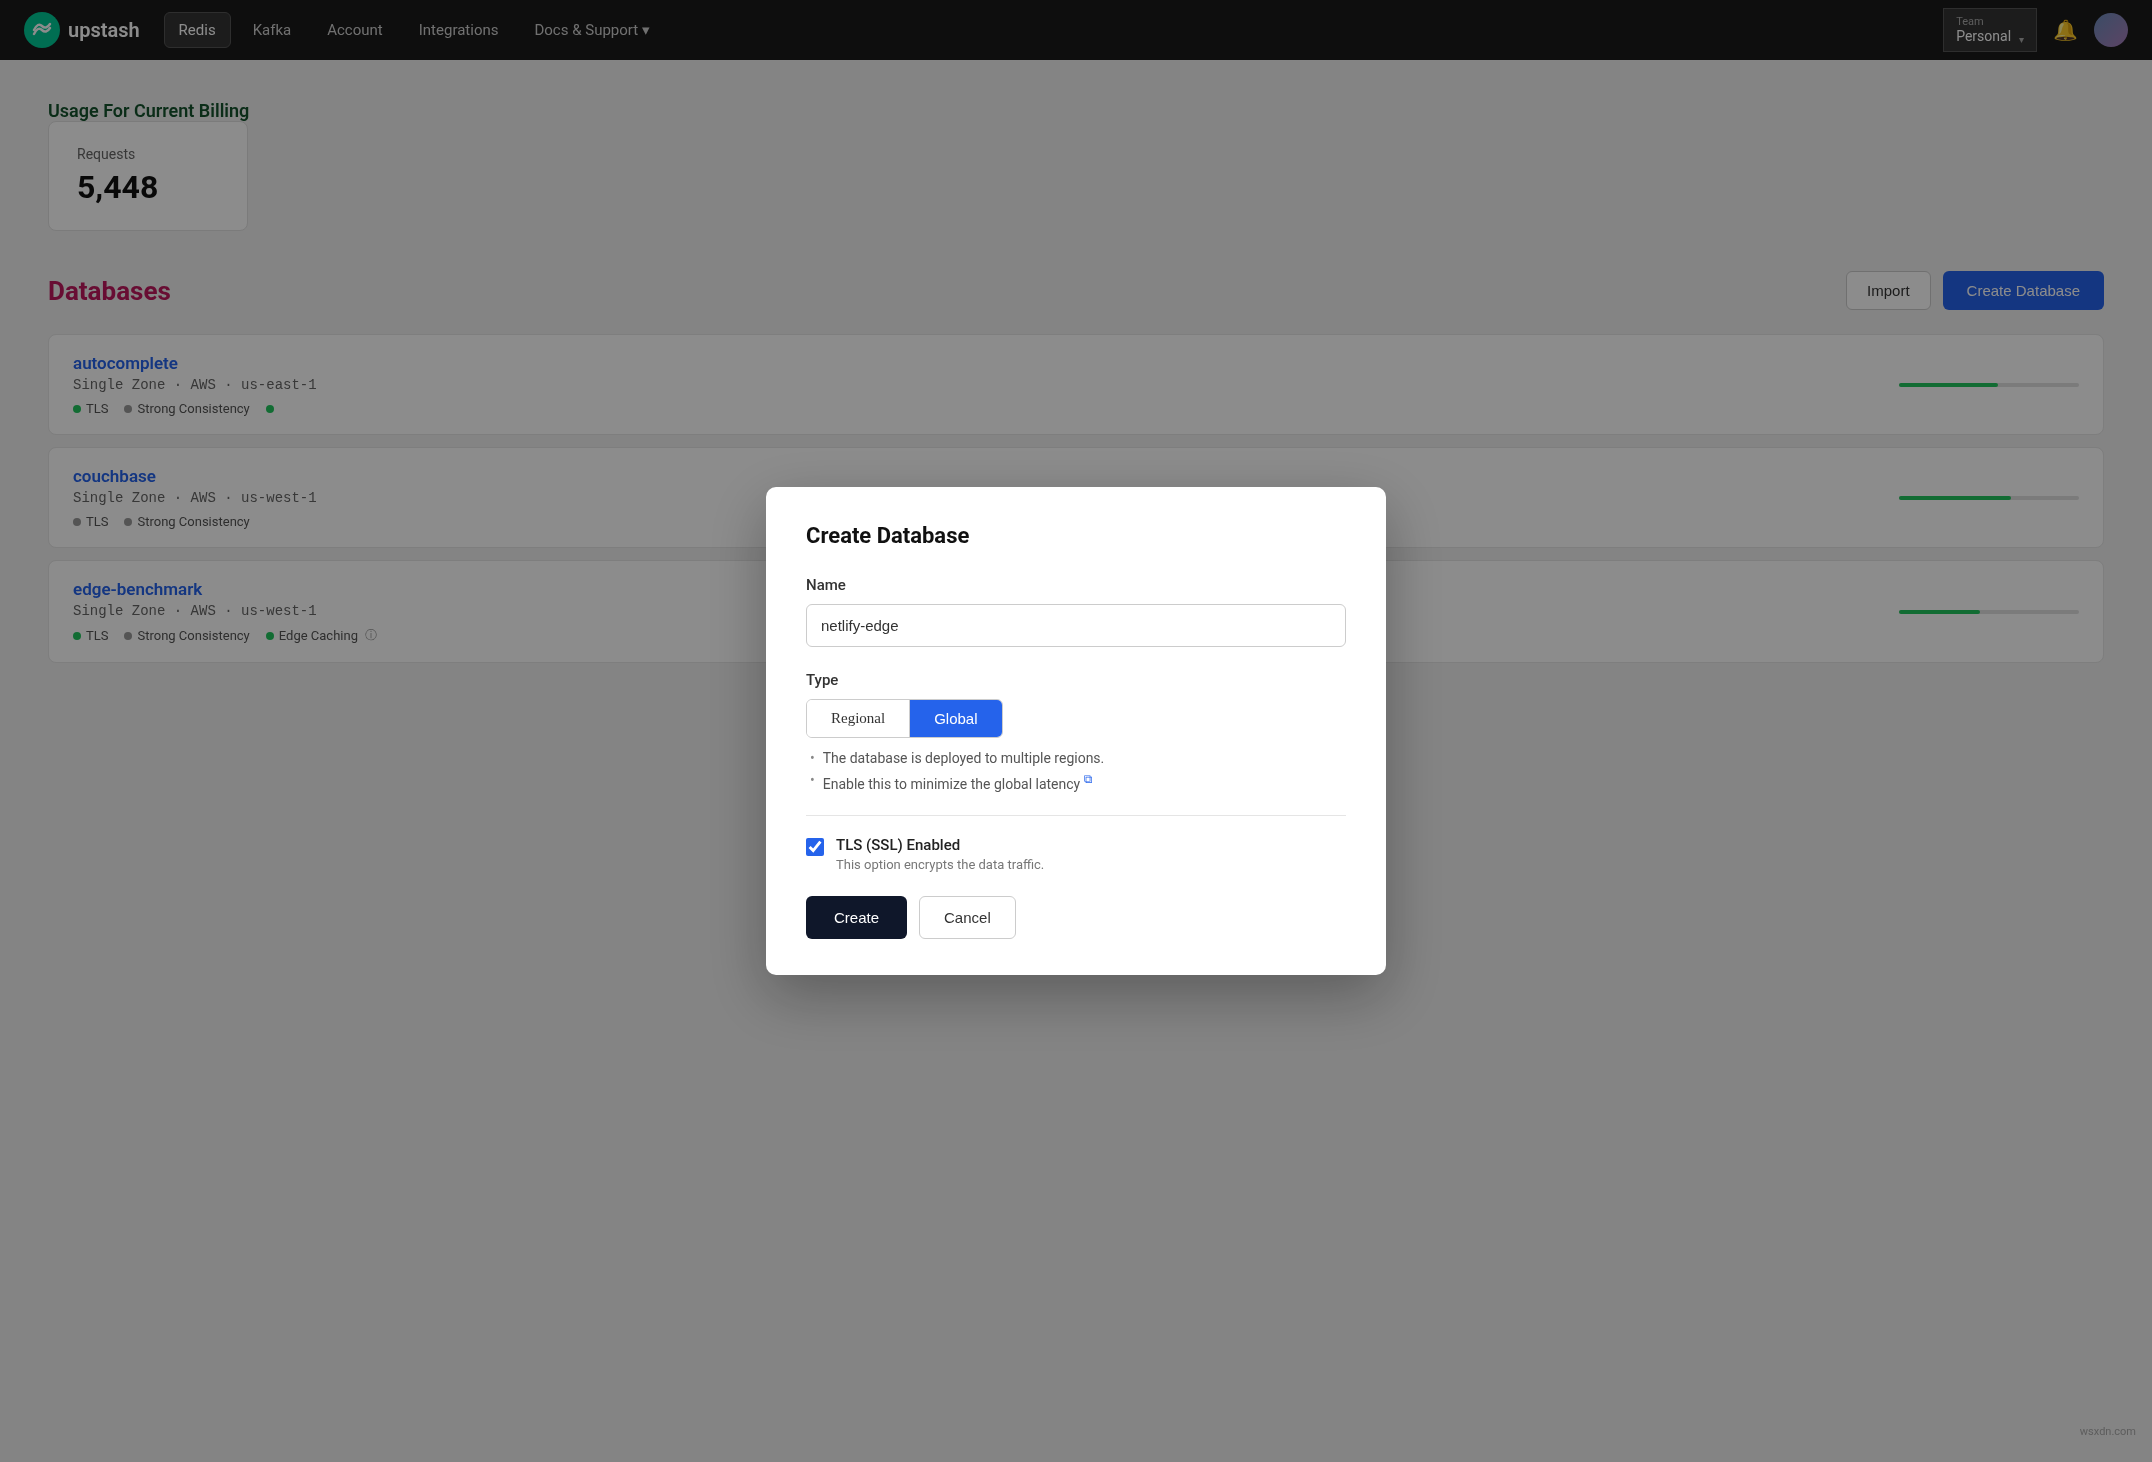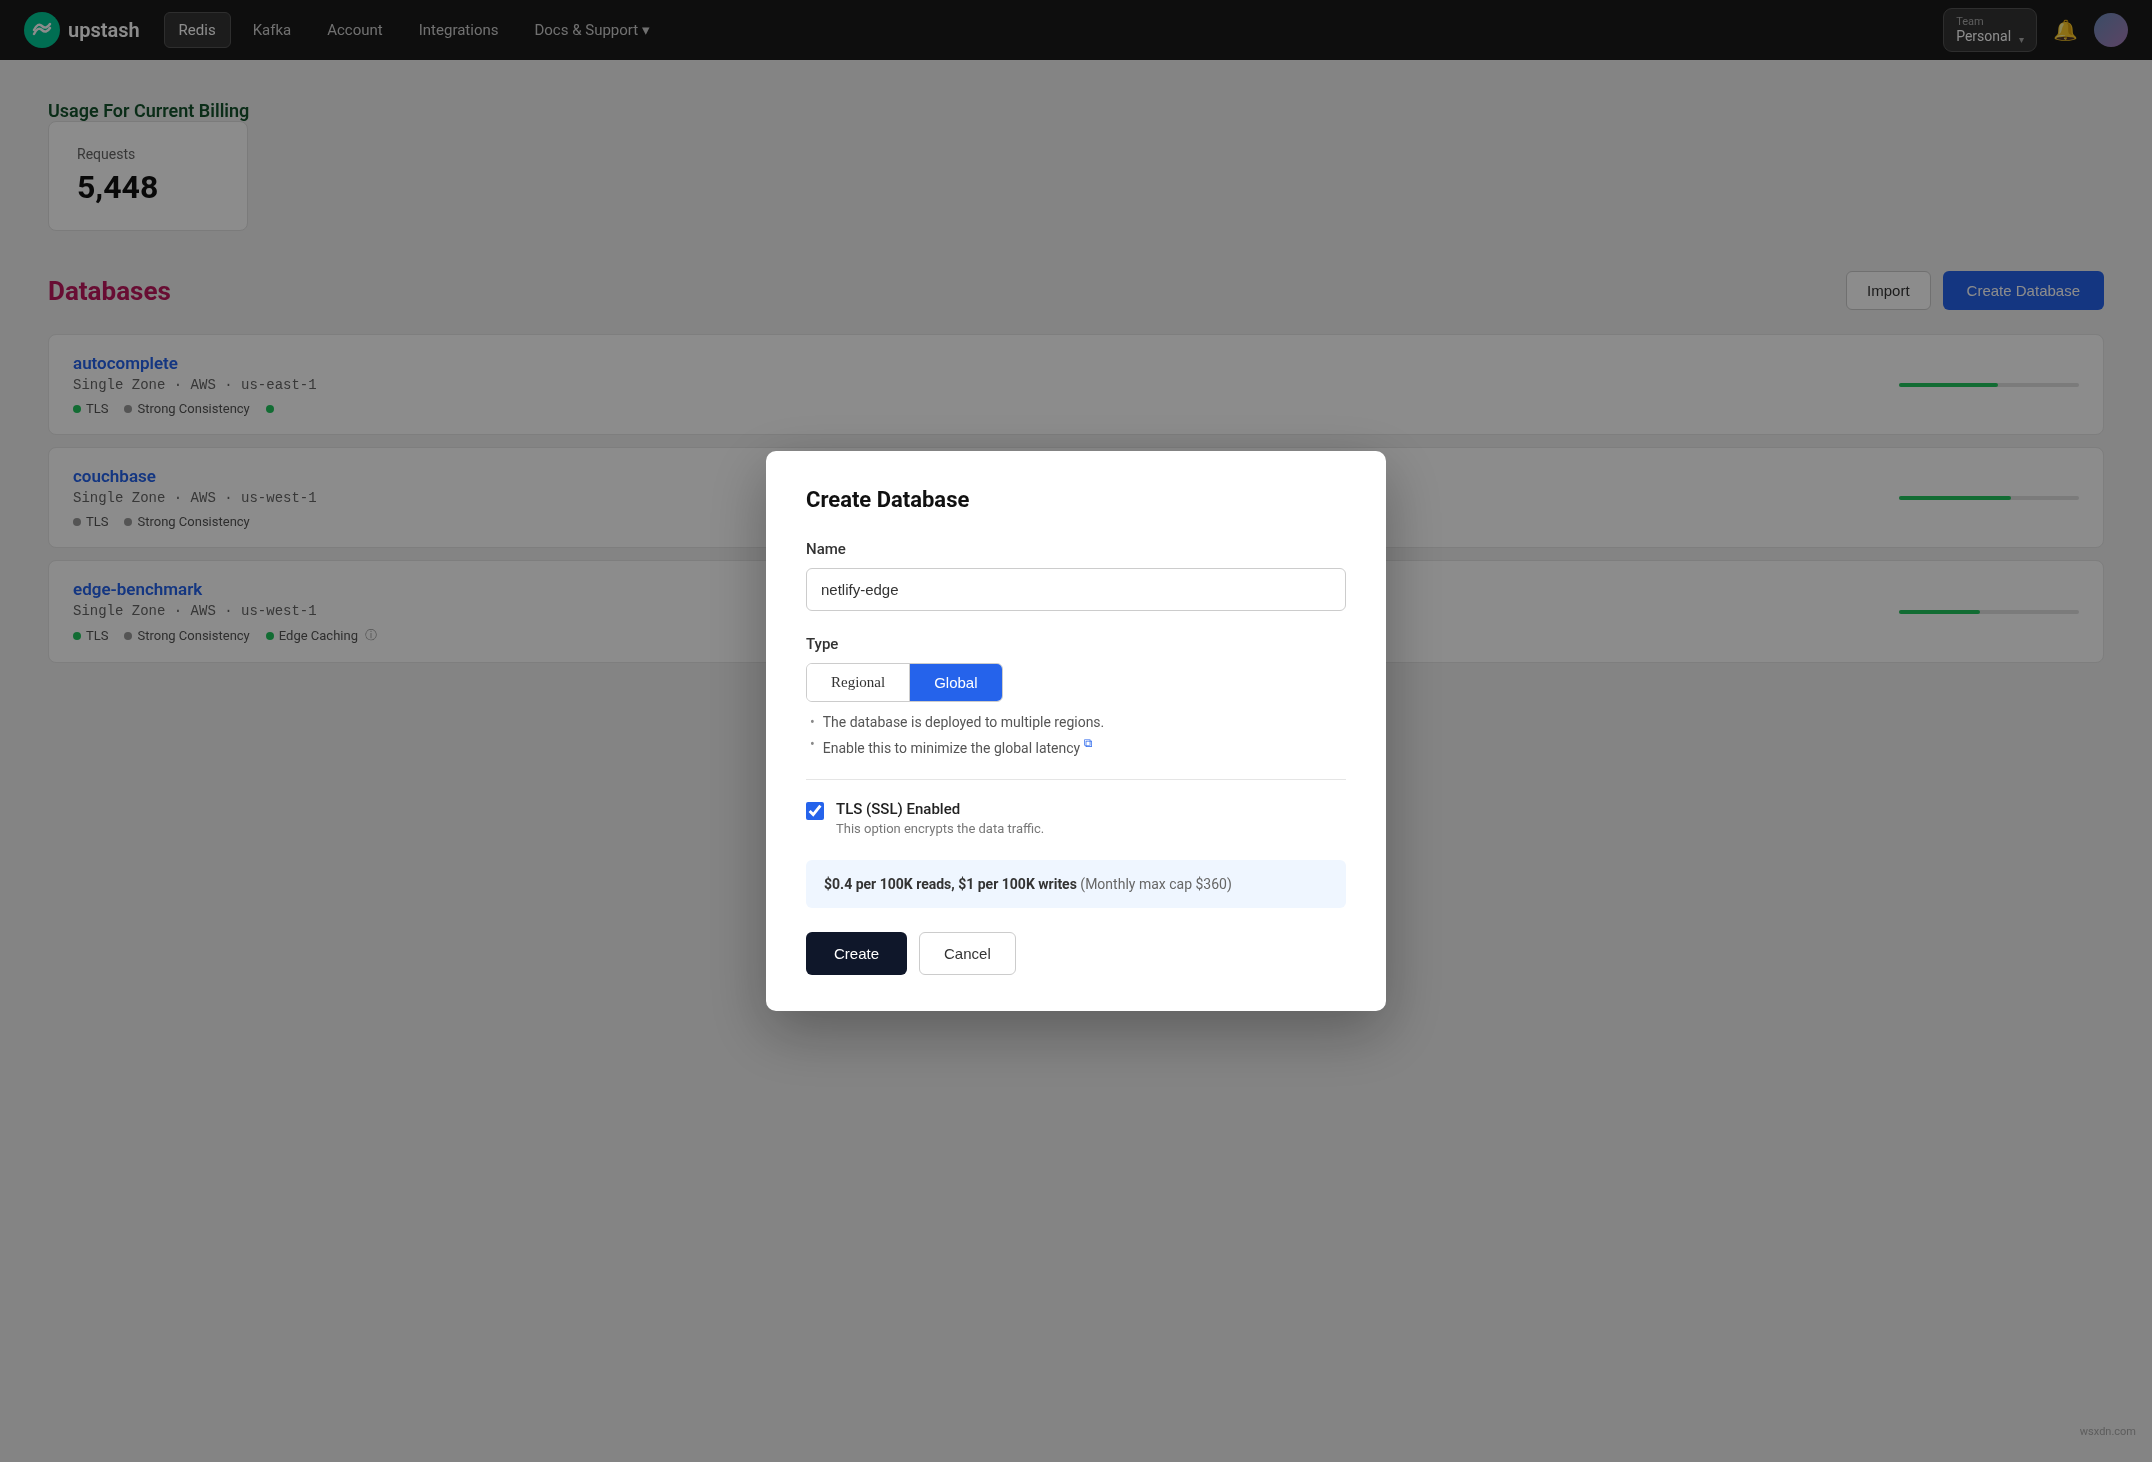--- a/index.html
+++ b/index.html
@@ -46,21 +46,21 @@
     .nav-right {
       display: flex;
       align-items: center;
       gap: 16px;
     }
     .nav-team-selector {
       background: #333;
       border: 1px solid #555;
       color: white;
       padding: 6px 12px;
-      border-radius: 9px;
+      border-radius: 0;
       display: flex;
       align-items: flex-end;
       gap: 8px;
       cursor: pointer;
       font-size: 14px;
     }
     .nav-team-selector .chevron { font-size: 10px; color: #aaa; }
     .nav-team-text { display: flex; flex-direction: column; line-height: 1.2; }
     .nav-team-text .team-label { font-size: 11px; color: #aaa; }
     .nav-team-text .team-name { font-size: 14px; }
@@ -533,24 +533,20 @@
     <div class="modal-section">
       <div class="tls-section">
         <input type="checkbox" class="tls-checkbox" id="tls-check" checked="" style="">
         <div class="tls-label-wrap">
           <div class="tls-label">TLS (SSL) Enabled</div>
           <div class="tls-desc">This option encrypts the data traffic.</div>
         </div>
       </div>
     </div>
 
-    <div class="pricing-banner">
-      <span class="pricing-bold">$0.4 per 100K reads, $1 per 100K writes</span>
-      <span class="pricing-light">(Monthly max cap $360)</span>
-    </div>
 
     <div class="modal-actions">
       <button class="btn-create">Create</button>
       <button class="btn-cancel">Cancel</button>
     </div>
   </div>
 </div>
 
 <div class="watermark">wsxdn.com</div>
 

